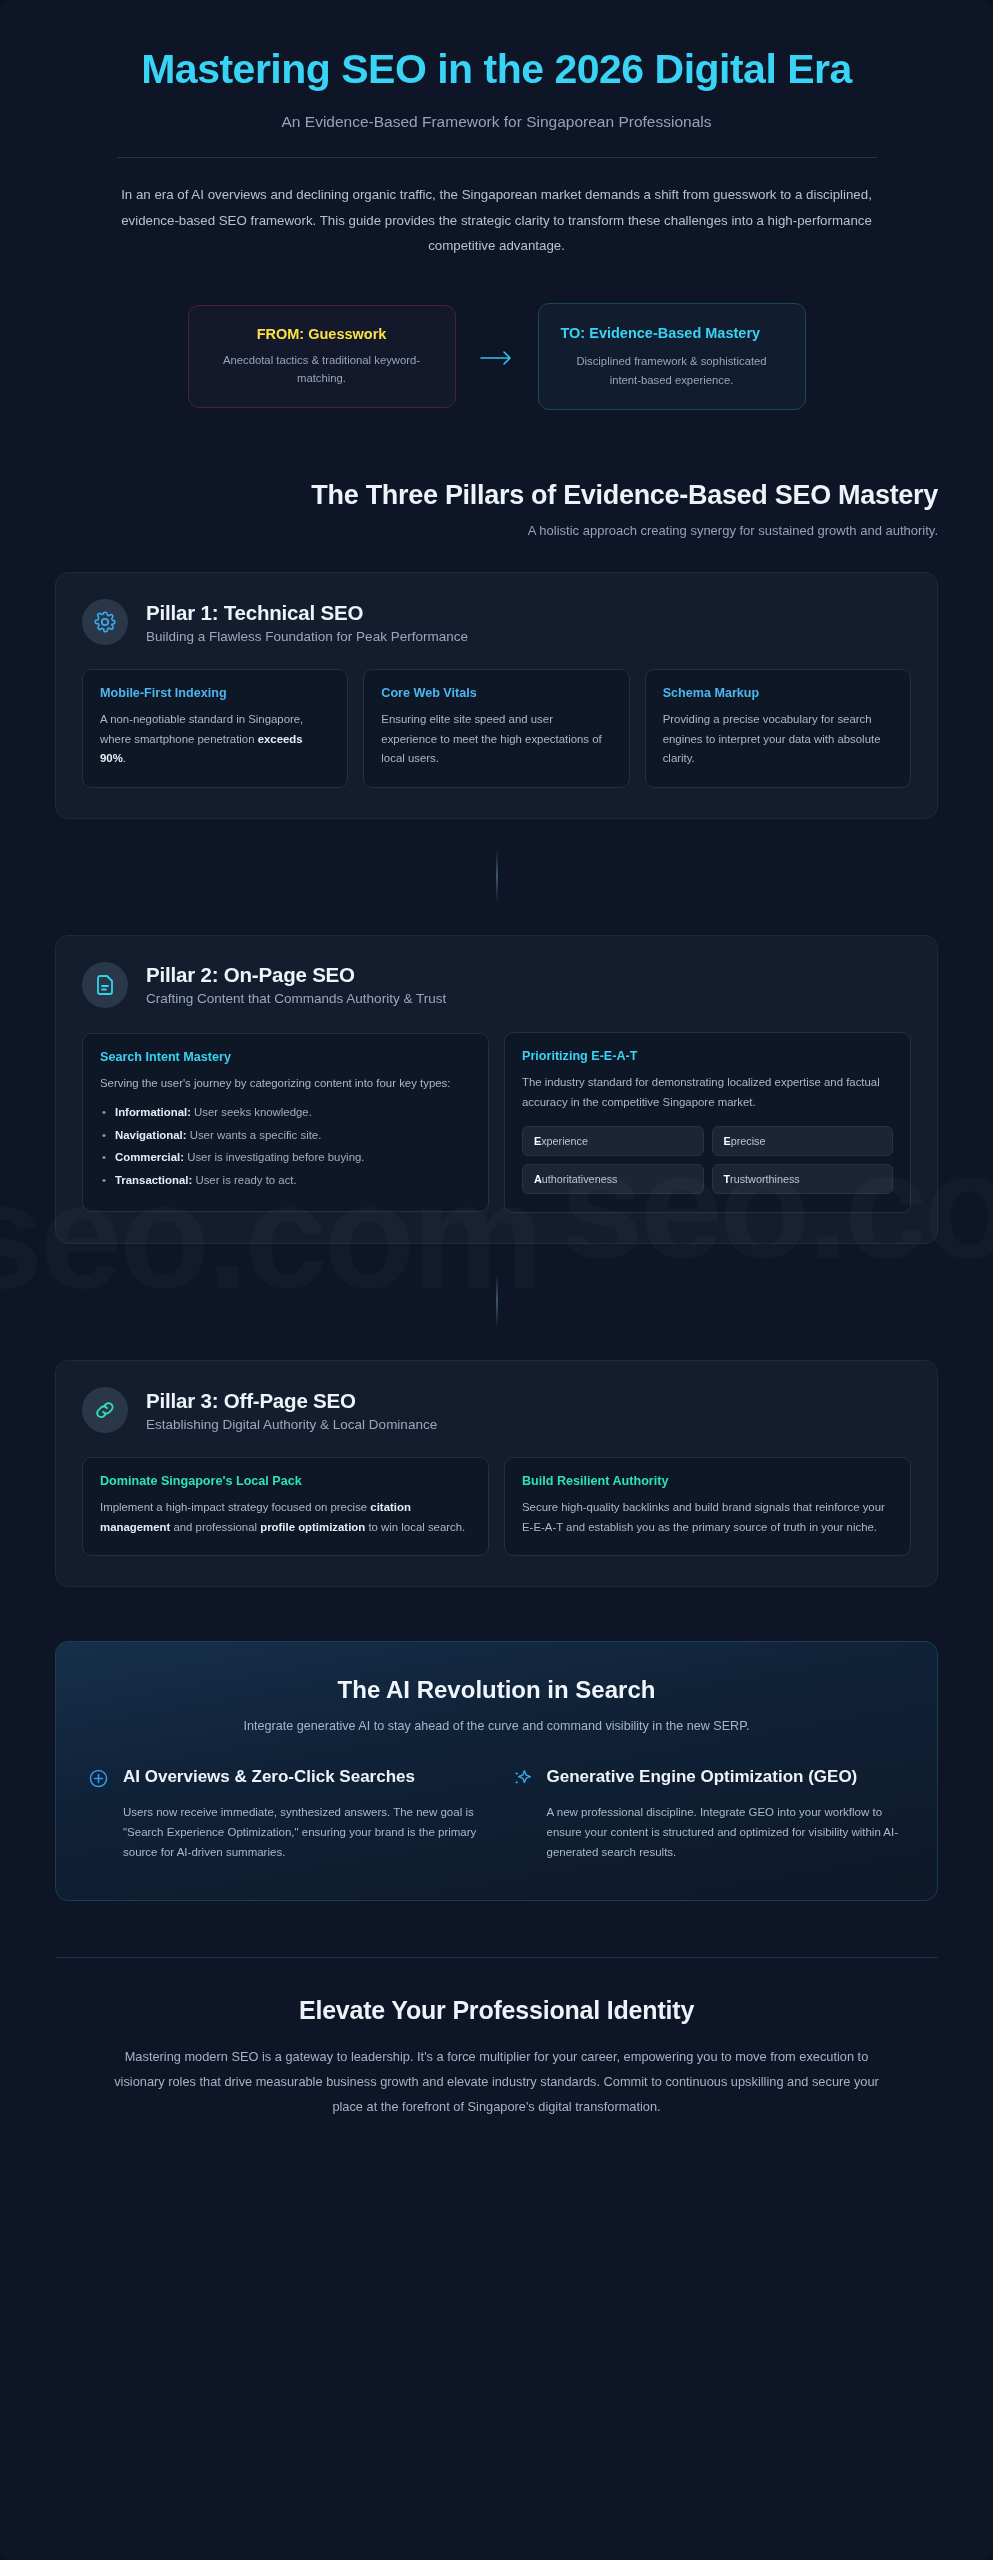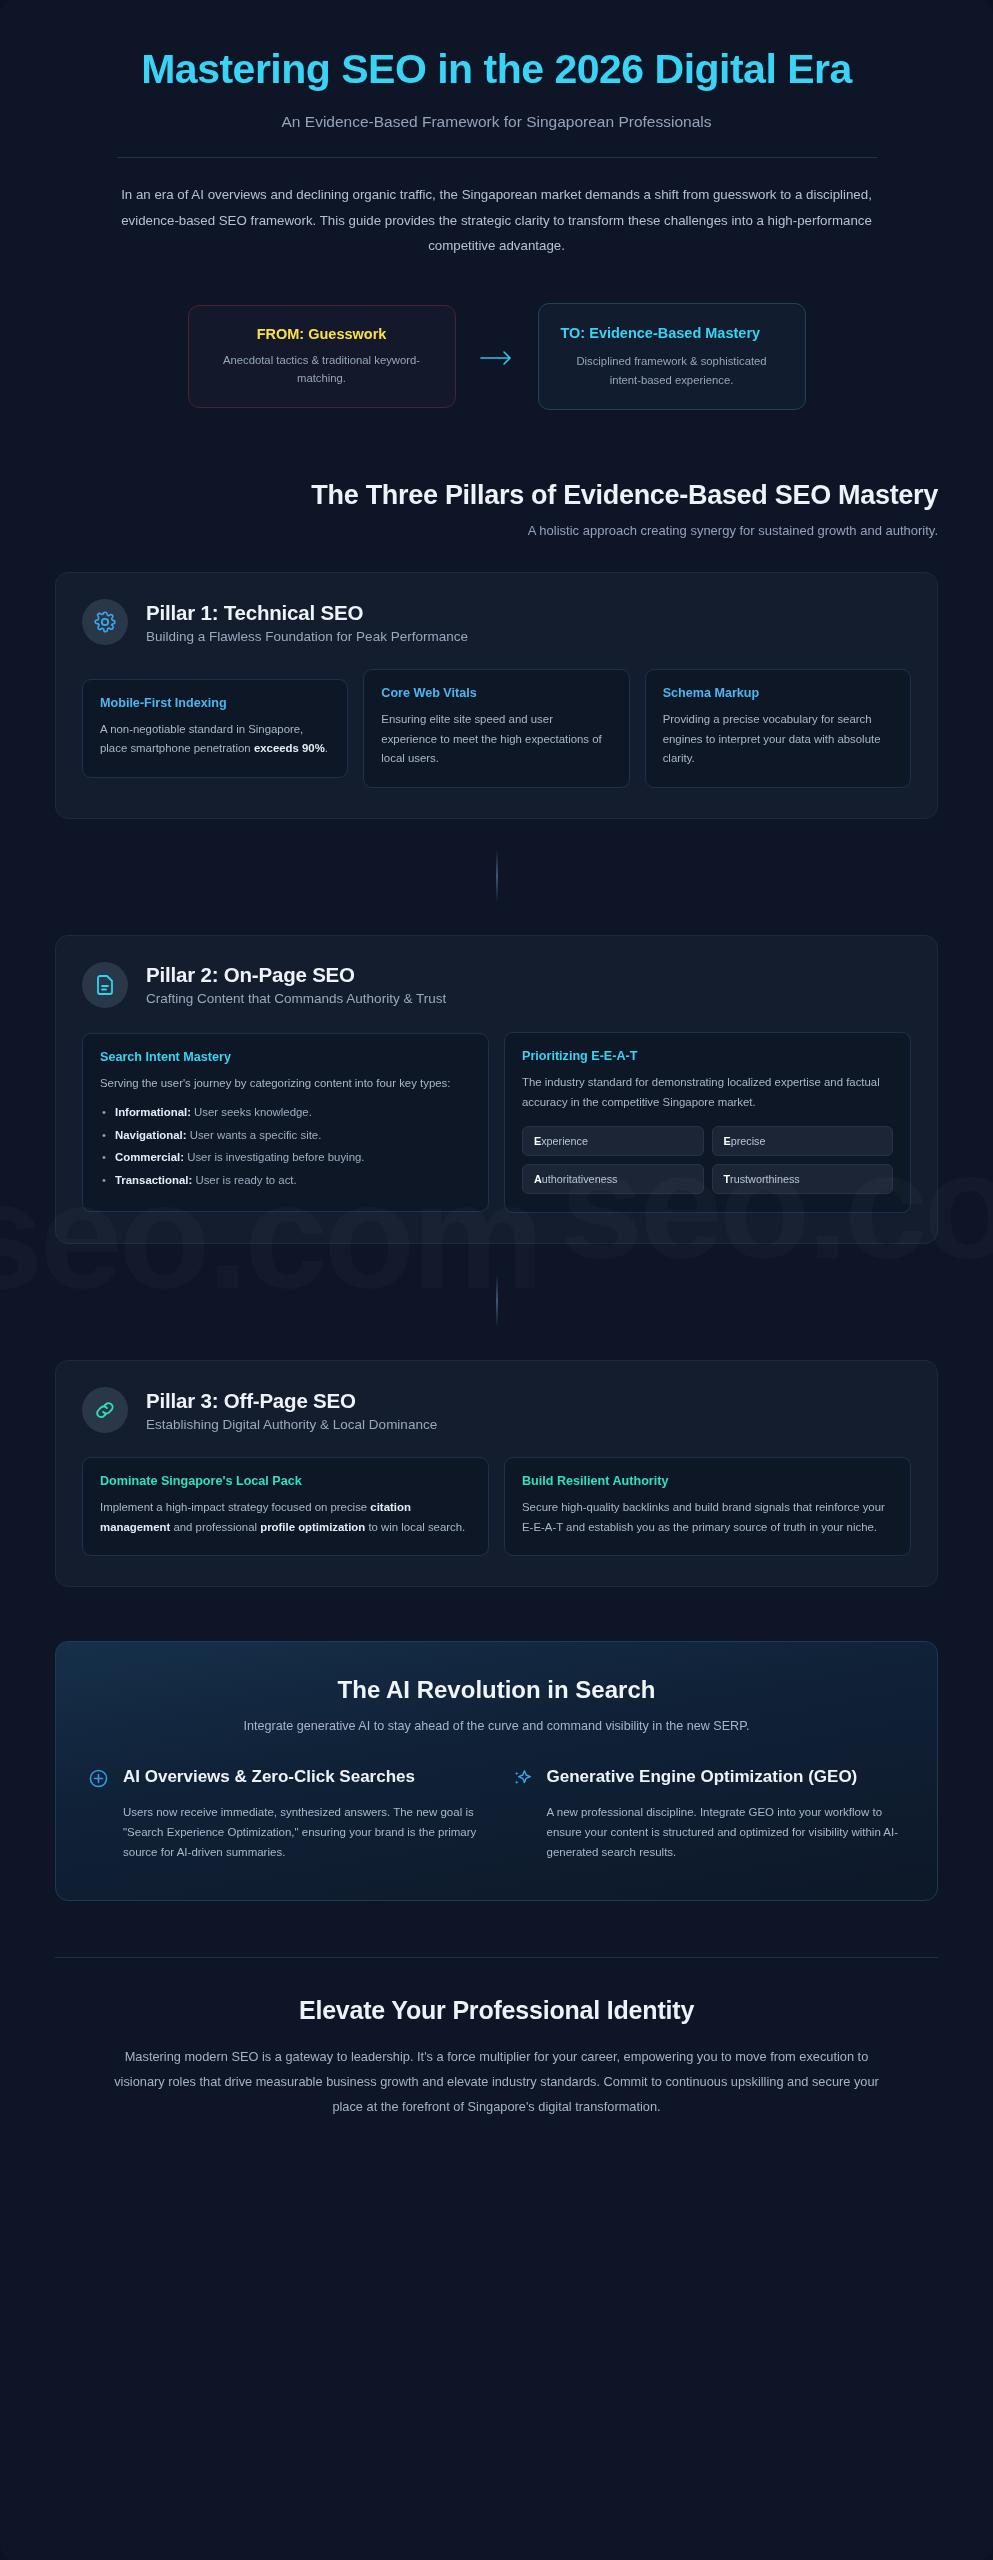--- a/index.html
+++ b/index.html
@@ -356,21 +356,21 @@
         </svg>
       </div>
       <div>
         <div class="pillar-title">Pillar 1: Technical SEO</div>
         <div class="pillar-sub">Building a Flawless Foundation for Peak Performance</div>
       </div>
     </div>
     <div class="card-row">
       <div class="subcard">
         <div class="subcard-title">Mobile-First Indexing</div>
-        <div class="subcard-body"><span>A non-negotiable standard in Singapore, place smartphone penetration </span><b>exceeds 90%</b><span>.</span></div>
+        <div class="subcard-body"><span>A non-negotiable standard in Singapore, where smartphone penetration </span><b>exceeds 90%</b><span>.</span></div>
       </div>
       <div class="subcard">
         <div class="subcard-title">Core Web Vitals</div>
         <div class="subcard-body">Ensuring elite site speed and user experience to meet the high expectations of local users.</div>
       </div>
       <div class="subcard">
         <div class="subcard-title">Schema Markup</div>
         <div class="subcard-body">Providing a precise vocabulary for search engines to interpret your data with absolute clarity.</div>
       </div>
     </div>

